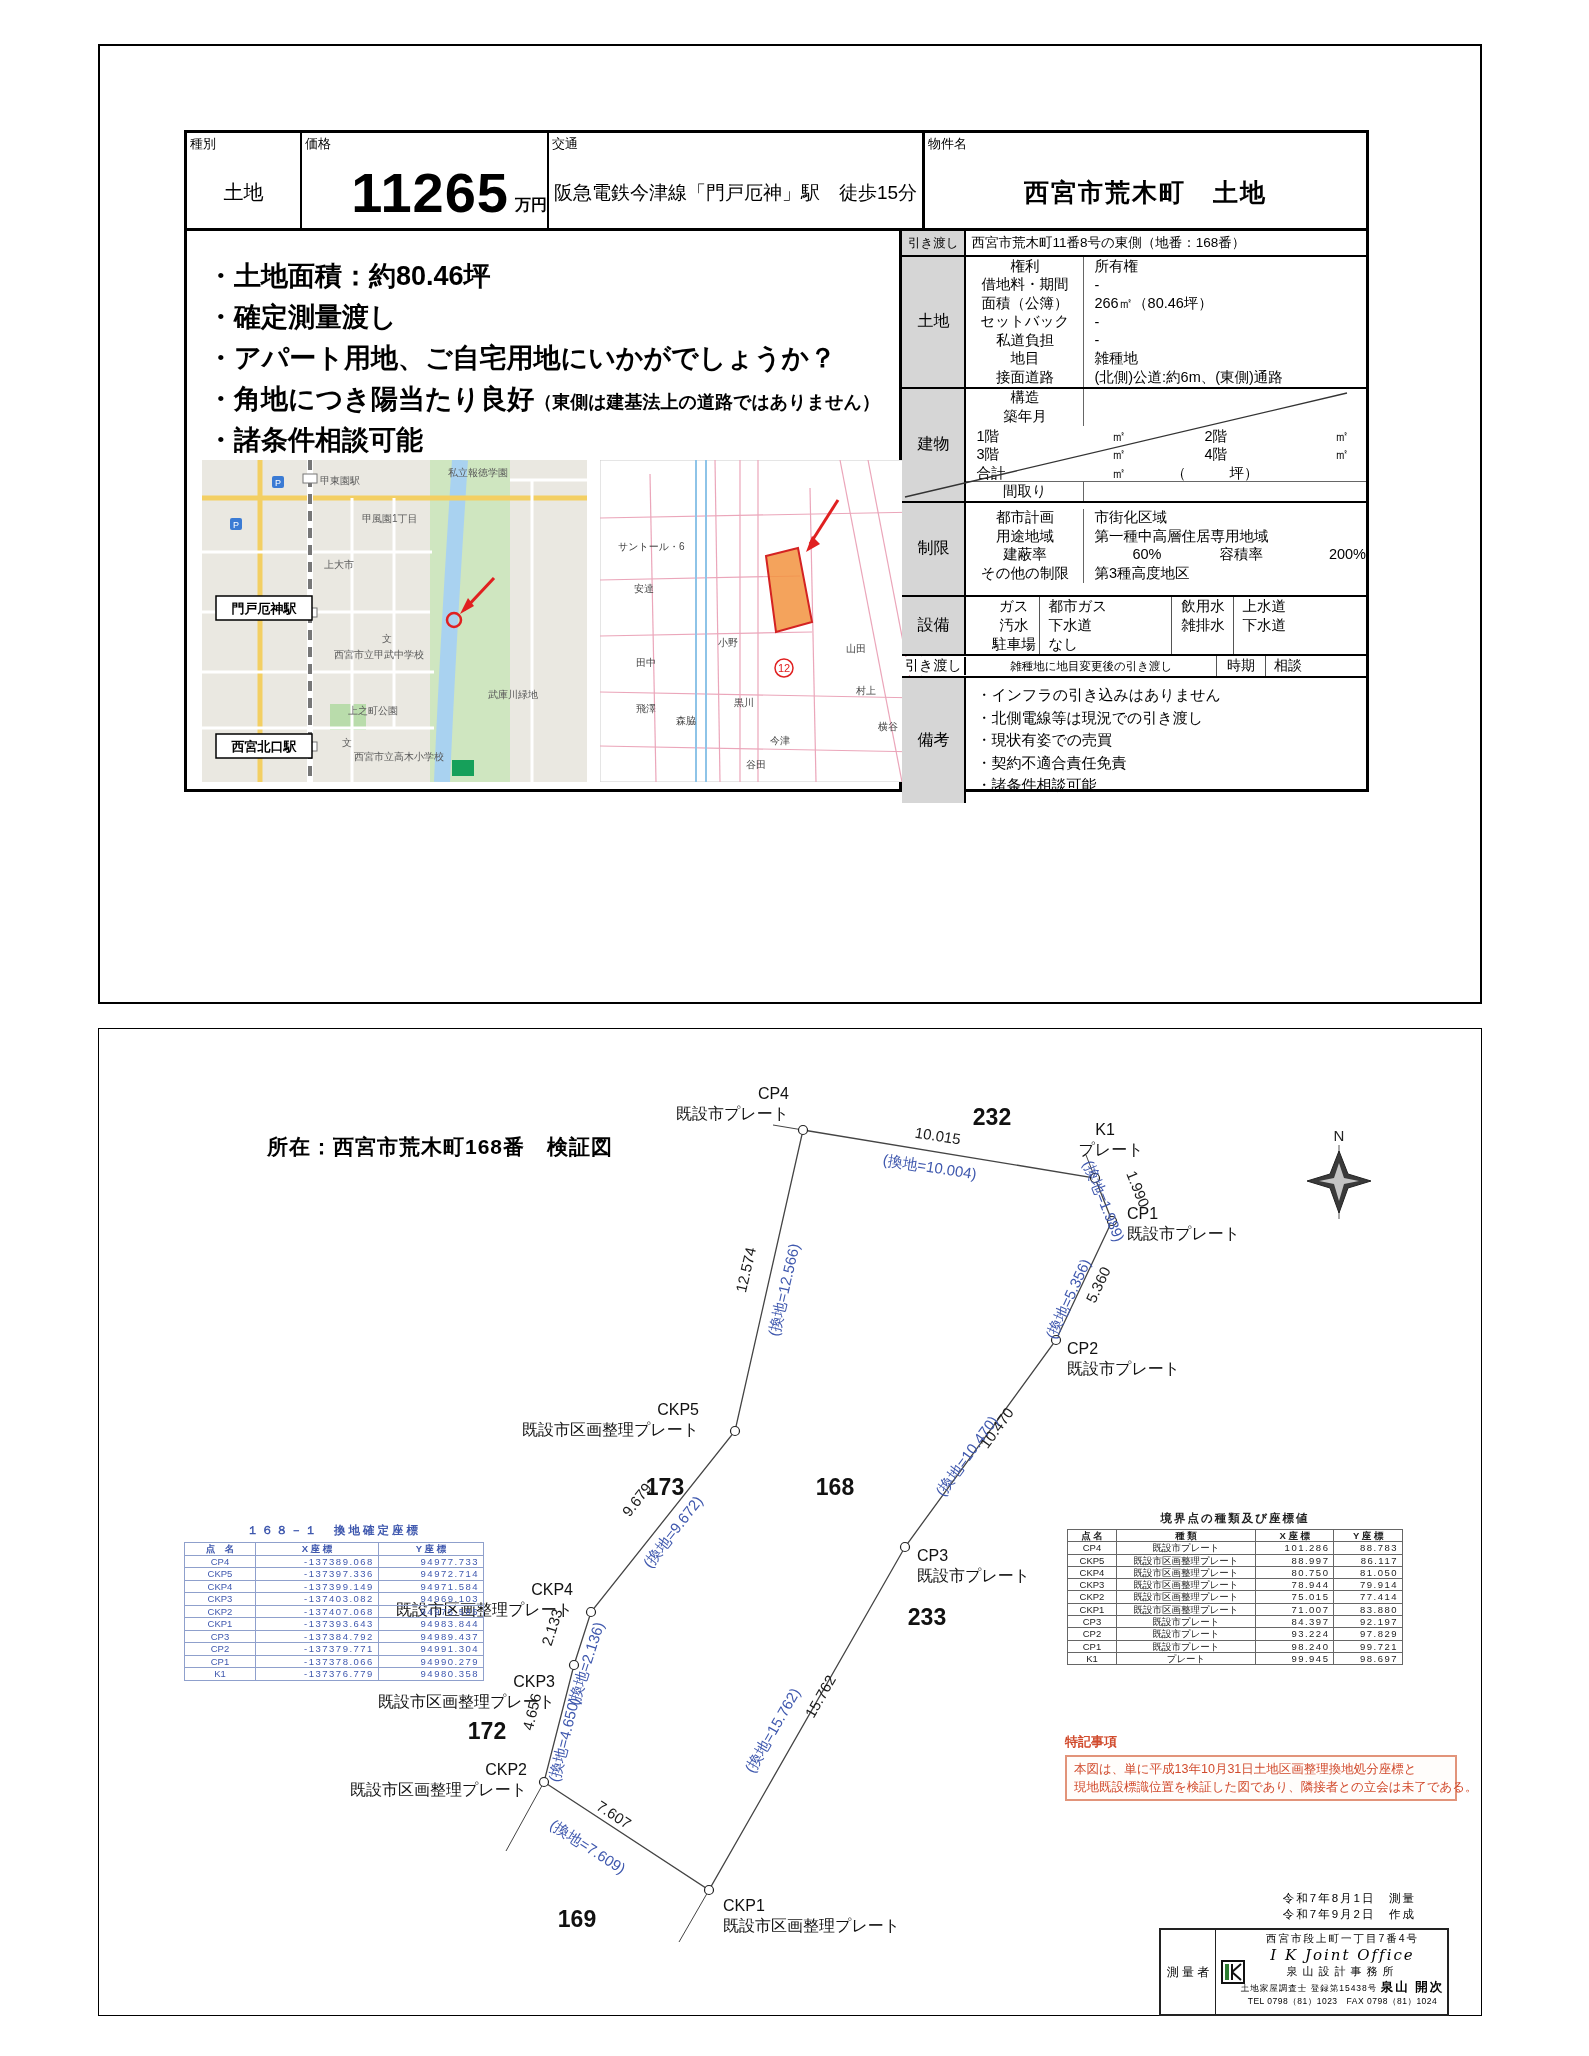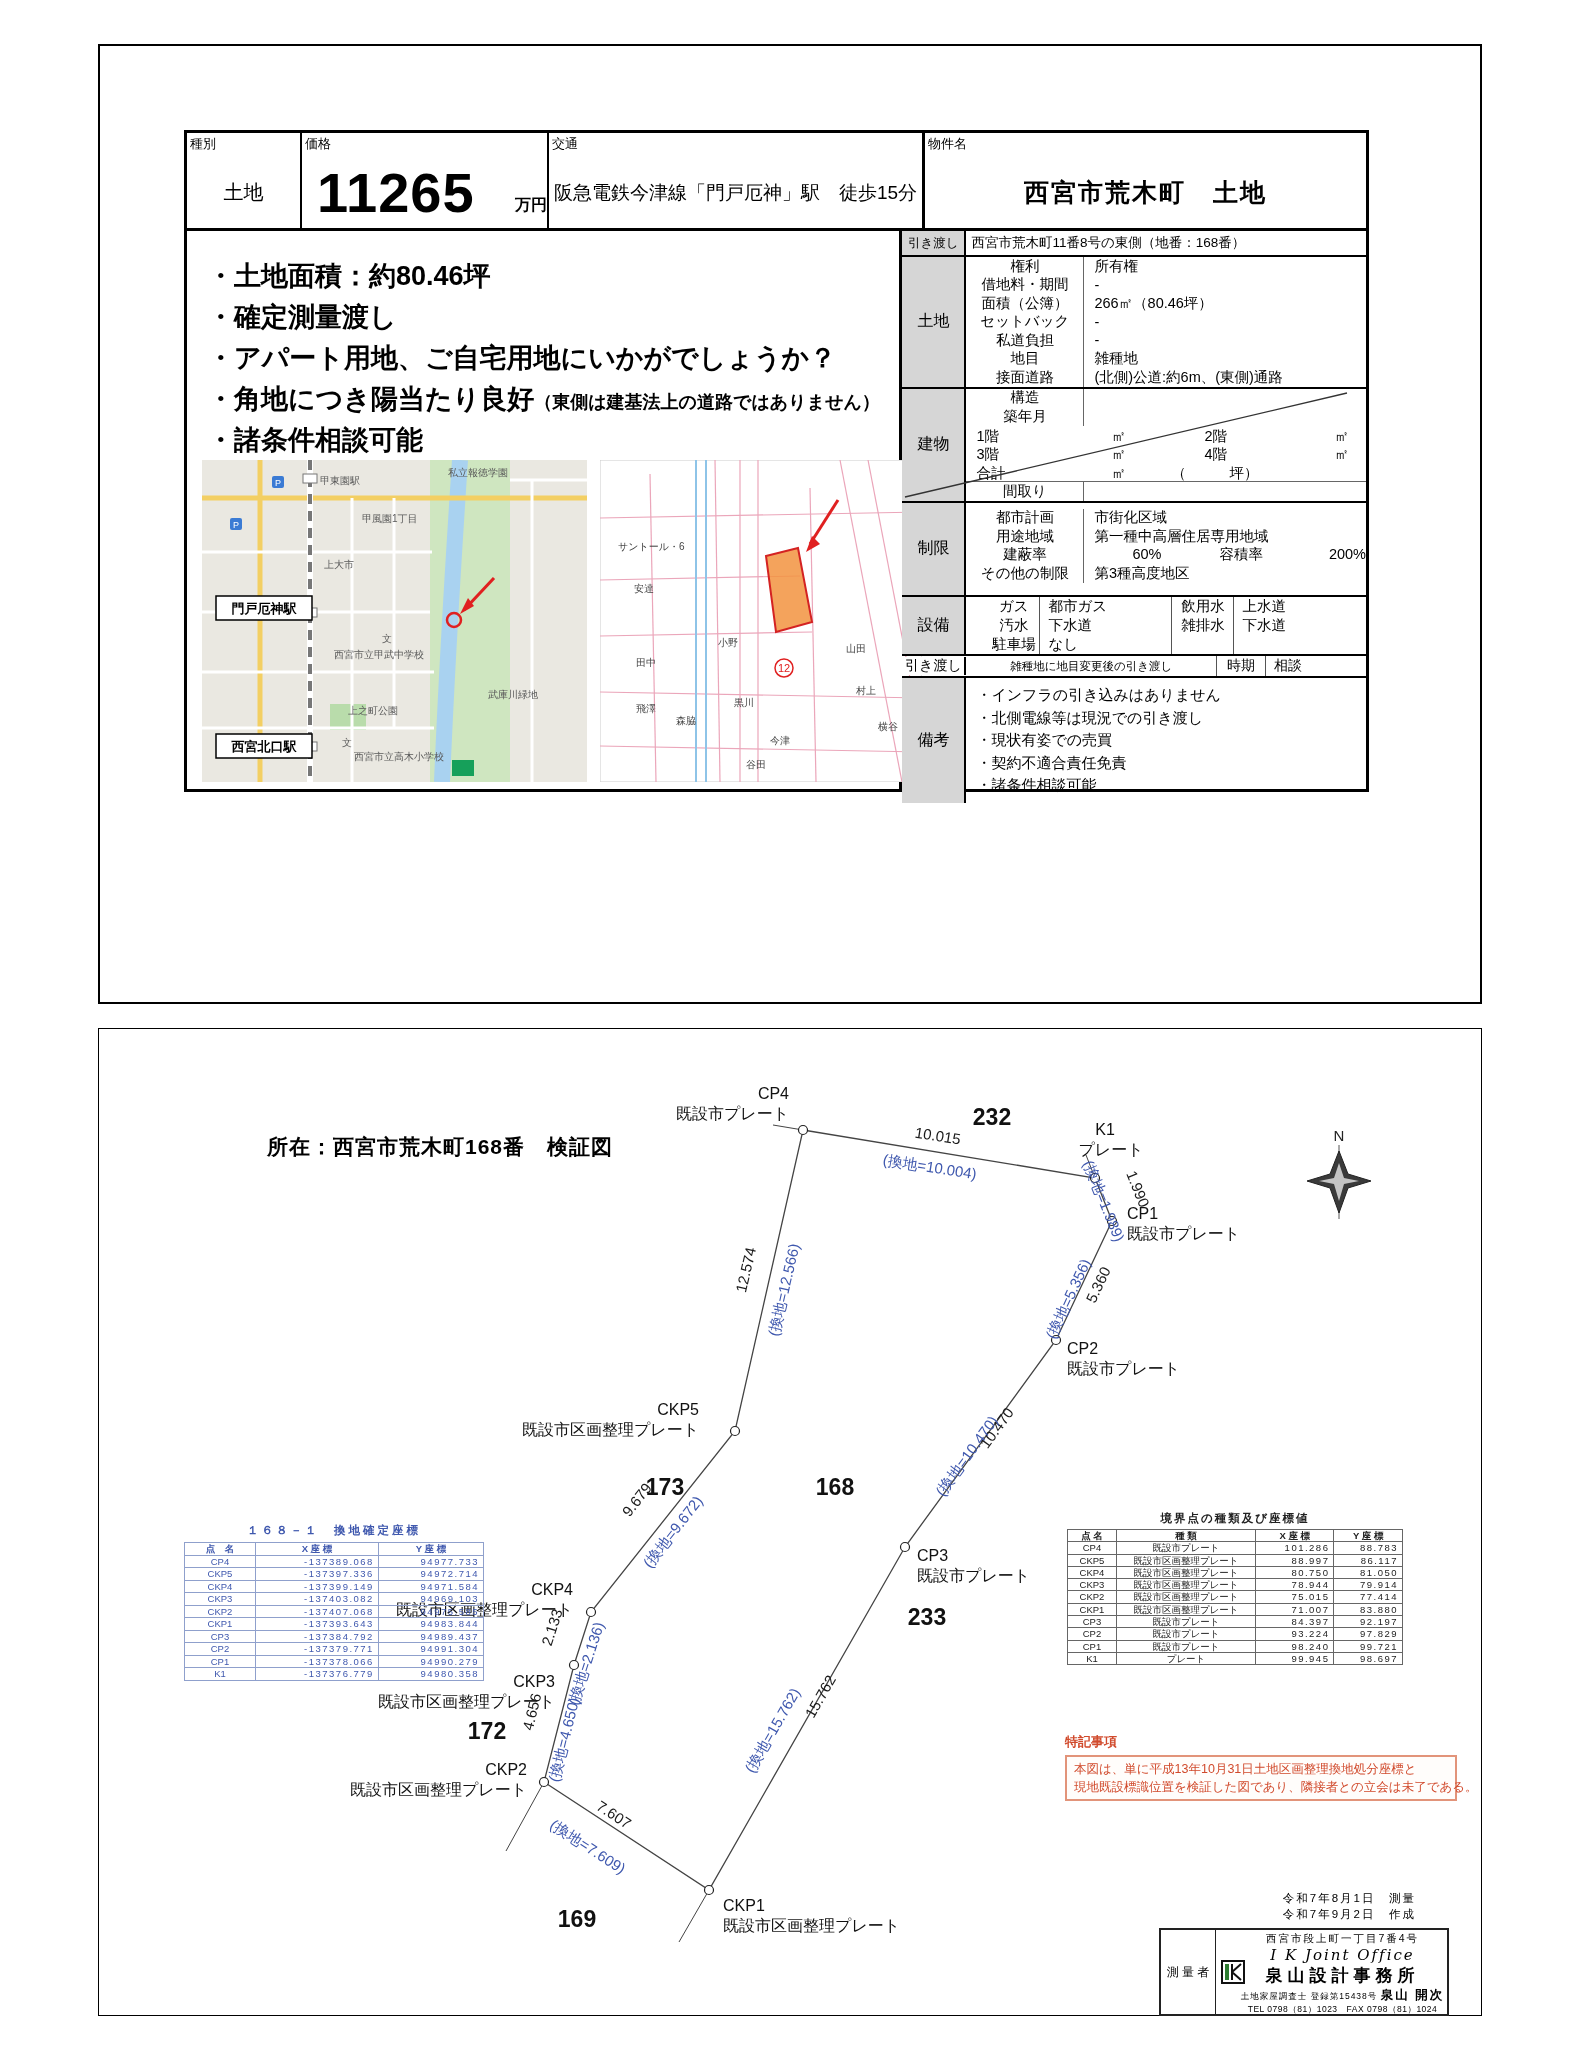--- a/index.html
+++ b/index.html
@@ -10,21 +10,21 @@
   
   .ptable{position:absolute;left:84px;top:84px;width:1185px;height:662px;border:3px solid #000;
     box-sizing:border-box;display:flex;flex-direction:column;}
   .phead{display:flex;height:95px;border-bottom:3px solid #000;flex:none;}
   .hcell{position:relative;box-sizing:border-box;border-right:2px solid #000;}
   .hcell.c1{width:115px;} .hcell.c2{width:247px;} .hcell.c3{width:376px;border-right:3px solid #000;}
   .hcell.c4{flex:1;border-right:none;}
   .clabel{position:absolute;left:3px;top:2px;font-size:13px;}
   .hval{position:absolute;left:0;right:0;top:24px;bottom:0;display:flex;align-items:center;justify-content:center;}
   .t20{font-size:20px;} .t19{font-size:19px;} .t24b{font-size:25px;font-weight:bold;letter-spacing:2px;}
-  .priceline{position:absolute;left:0;right:0;top:14px;bottom:0;display:flex;align-items:flex-end;justify-content:space-between;gap:6px;padding-bottom:10px;margin-left:15px;}
+  .priceline{position:absolute;left:0;right:0;top:14px;bottom:0;display:flex;align-items:flex-end;justify-content:flex-end;gap:6px;padding-bottom:10px;}
   .price{font-size:56px;font-weight:bold;line-height:0.9;letter-spacing:1px;}
   .punit{font-size:16px;font-weight:bold;padding-bottom:2px;}
   .pbody{flex:1;display:flex;min-height:0;}
   .leftcol{width:738px;border-right:3px solid #000;position:relative;box-sizing:border-box;}
   .rightcol{flex:1;position:relative;display:flex;flex-direction:column;}
   
   .bullets{padding:26px 0 0 20px;}
   .bullet{font-size:27px;font-weight:bold;line-height:38px;white-space:nowrap;}
   .bsub{font-size:18px;}
   
@@ -87,21 +87,21 @@
   table.bt td.nm,table.bt th,table.bt td.tp{text-align:center;}
   .rednotes{position:absolute;left:966px;top:704px;width:392px;color:#d14a2c;}
   .rn-title{font-size:13px;font-weight:bold;}
   .rn-box{margin-top:4px;border:2px solid #e2947a;background:#fffdfb;padding:3px 7px;font-size:12.5px;line-height:1.45;white-space:nowrap;}
   .dates{position:absolute;left:1087px;top:862px;width:230px;font-size:11.5px;line-height:1.35;text-align:right;letter-spacing:2px;}
   .cbox{position:absolute;left:1060px;top:899px;width:290px;height:88px;border:2px solid #222;box-sizing:border-box;display:flex;background:#fff;}
   .cbox .who{width:54px;flex:none;border-right:1.5px solid #222;display:flex;align-items:center;justify-content:center;font-size:12px;}
   .cbody{flex:1;text-align:center;padding:2px 2px 2px 24px;position:relative;}
   .addr{font-size:10.5px;letter-spacing:2px;}
   .oen{font-size:15px;font-style:italic;font-family:"DejaVu Serif",serif;letter-spacing:2px;}
-  .ojp{font-size:17px;font-weight:bold;letter-spacing:5px;}
+  .ojp{font-size:11px;font-weight:normal;letter-spacing:5px;}
   .qline{font-size:8.5px;letter-spacing:1px;}
   .qline .pname{font-size:12.5px;font-weight:bold;letter-spacing:2px;}
   .tel{font-size:8.5px;letter-spacing:0.5px;}
   .clogo{position:absolute;left:5px;top:30px;}
 </style>
 </head>
 <body>
 
 <div class="page" id="page1">
   <div class="ptable">

